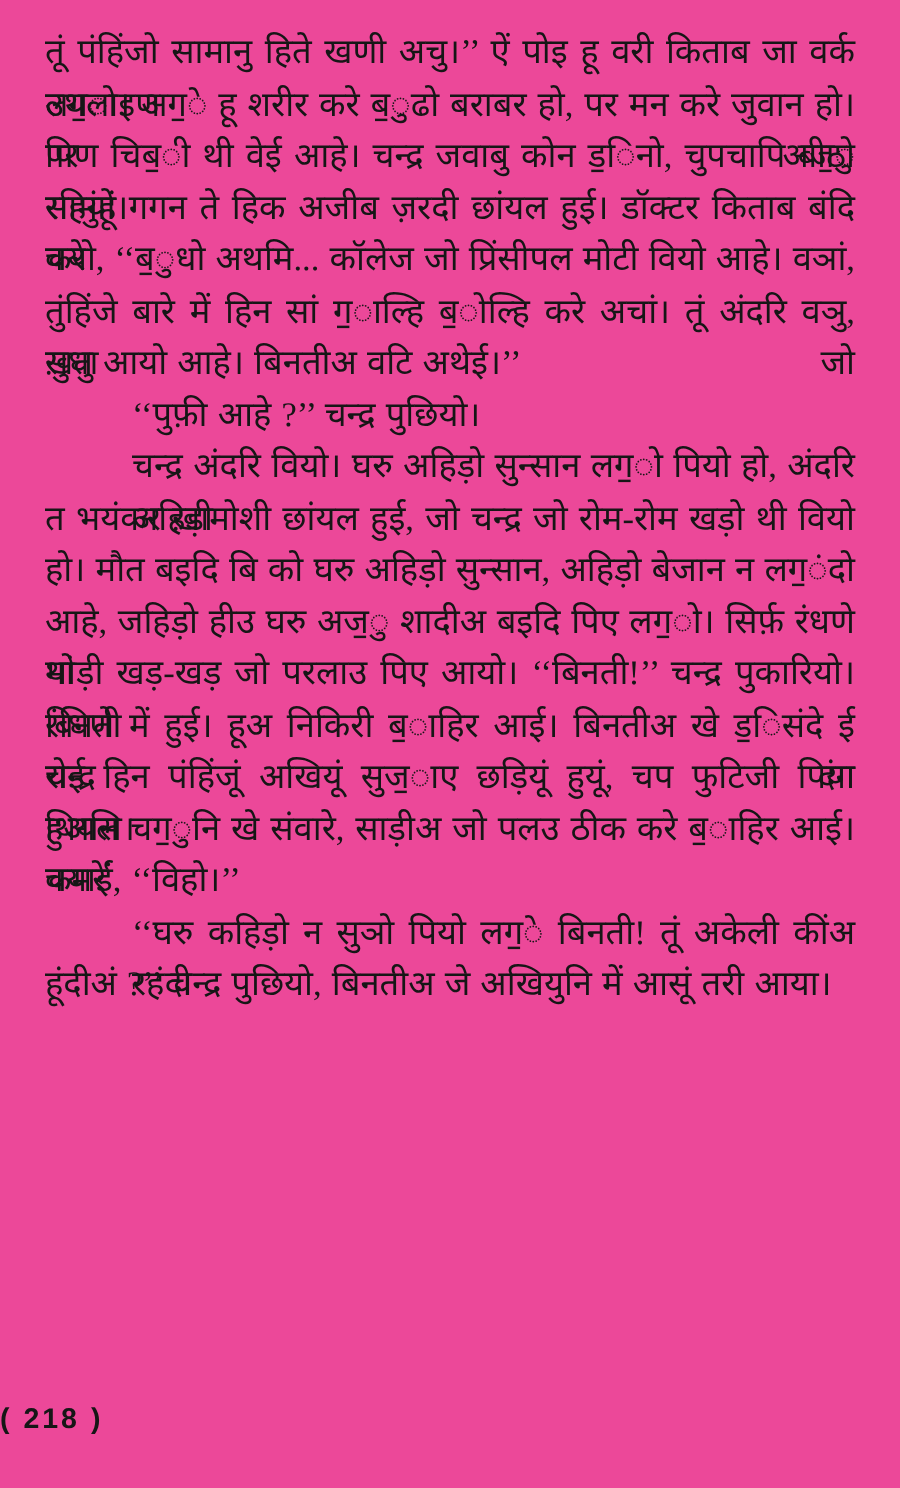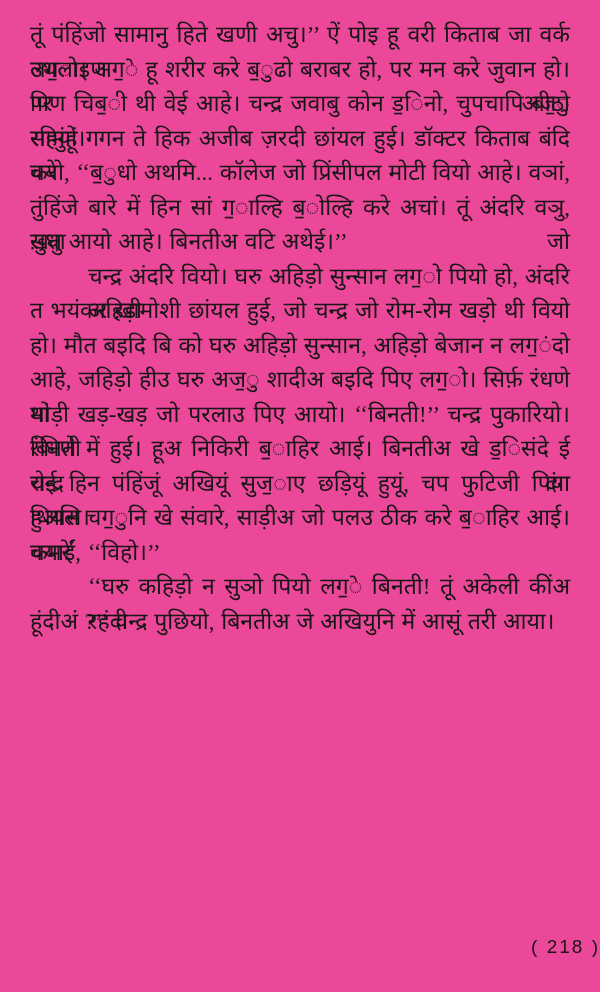--- a/index.html
+++ b/index.html
@@ -41,40 +41,44 @@
     text-align-last: left;
   }
   .line.indent {
     padding-left: 58px;
   }
   .page-number {
     position: absolute;
     left: 0;
     top: 936px;
     width: 600px;
-    text-align: right;
+    text-align: left;
     font-family: "Liberation Sans", "DejaVu Sans", sans-serif;
     font-size: 19px;
     letter-spacing: 2px;
     color: #161616;
+    font-weight: bold;
   }
 </style>
 </head>
 <body>
 
 <div class="page">
   <div class="text-block">
       <div class="para">
         <div class="line">तूं पंहिंजो सामानु हिते खणी अचु।’’ ऐं पोइ हू वरी किताब जा वर्क उथलाइण</div>
         <div class="line">लग॒ो। अग॒े हू शरीर करे ब॒ुढो बराबर हो, पर मन करे जुवान हो। पर अज॒ु</div>
         <div class="line">पिण चिब॒ी थी वेई आहे। चन्द्र जवाबु कोन ड॒िनो, चुपचापि बीठो रहियो।</div>
         <div class="line">सामुंहूं गगन ते हिक अजीब ज़रदी छांयल हुई। डॉक्टर किताब बंदि करे</div>
         <div class="line">चयो, ‘‘ब॒ुधो अथमि... कॉलेज जो प्रिंसीपल मोटी वियो आहे। वञां,</div>
         <div class="line">तुंहिंजे बारे में हिन सां ग॒ाल्हि ब॒ोल्हि करे अचां। तूं अंदरि वञु, सुधा जो</div>
         <div class="line para-last">ख़तु आयो आहे। बिनतीअ वटि अथेई।’’</div>
+      </div>
+      <div class="para">
+        <div class="line para-last indent">‘‘पुफ़ी आहे ?’’ चन्द्र पुछियो।</div>
       </div>
       <div class="para">
         <div class="line indent">चन्द्र अंदरि वियो। घरु अहिड़ो सुन्सान लग॒ो पियो हो, अंदरि अहिड़ी</div>
         <div class="line">त भयंकर ख़ामोशी छांयल हुई, जो चन्द्र जो रोम-रोम खड़ो थी वियो</div>
         <div class="line">हो। मौत बइदि बि को घरु अहिड़ो सुन्सान, अहिड़ो बेजान न लग॒ंदो</div>
         <div class="line">आहे, जहिड़ो हीउ घरु अज॒ु शादीअ बइदि पिए लग॒ो। सिर्फ़ रंधणे मां</div>
         <div class="line">थोड़ी खड़-खड़ जो परलाउ पिए आयो। ‘‘बिनती!’’ चन्द्र पुकारियो। बिनती</div>
         <div class="line">रंधिणे में हुई। हूअ निकिरी ब॒ाहिर आई। बिनतीअ खे ड॒िसंदे ई चन्द्र दंग</div>
         <div class="line">रोई हिन पंहिंजूं अखियूं सुज॒ाए छड़ियूं हुयूं, चप फुटिजी पिया हुअसि।</div>
         <div class="line">थियल चग॒ुनि खे संवारे, साड़ीअ जो पलउ ठीक करे ब॒ाहिर आई। कमरे</div>

